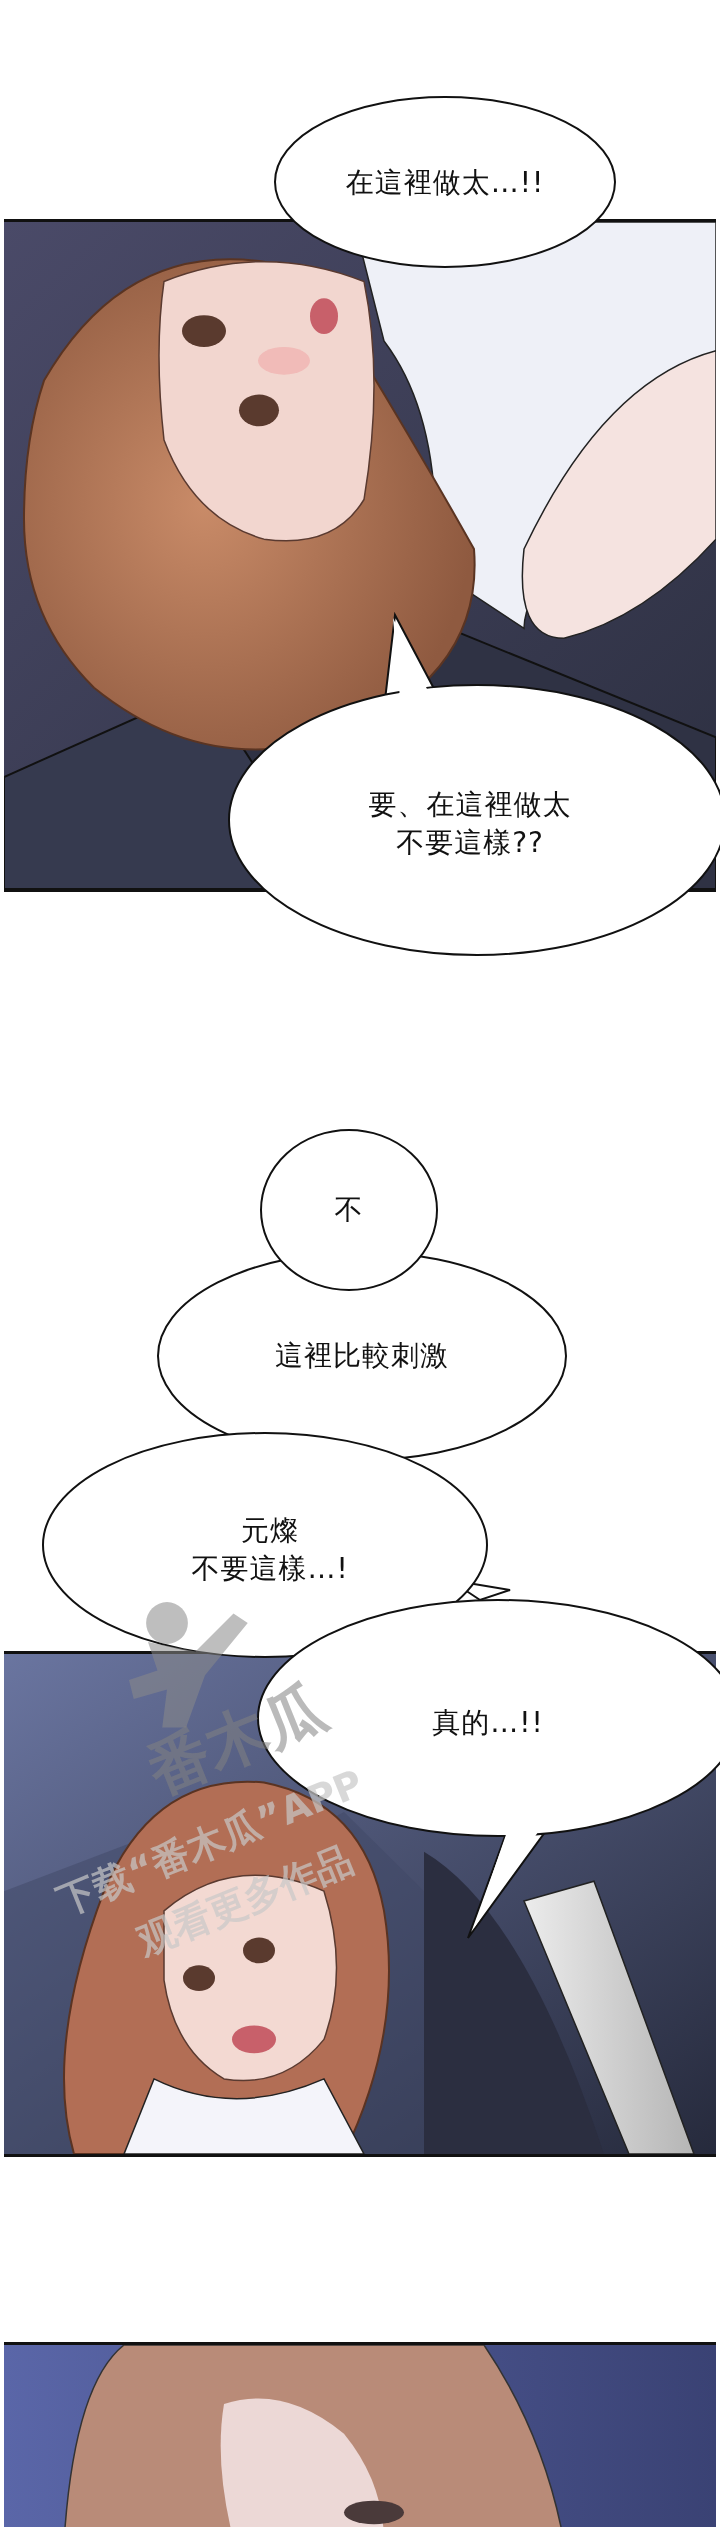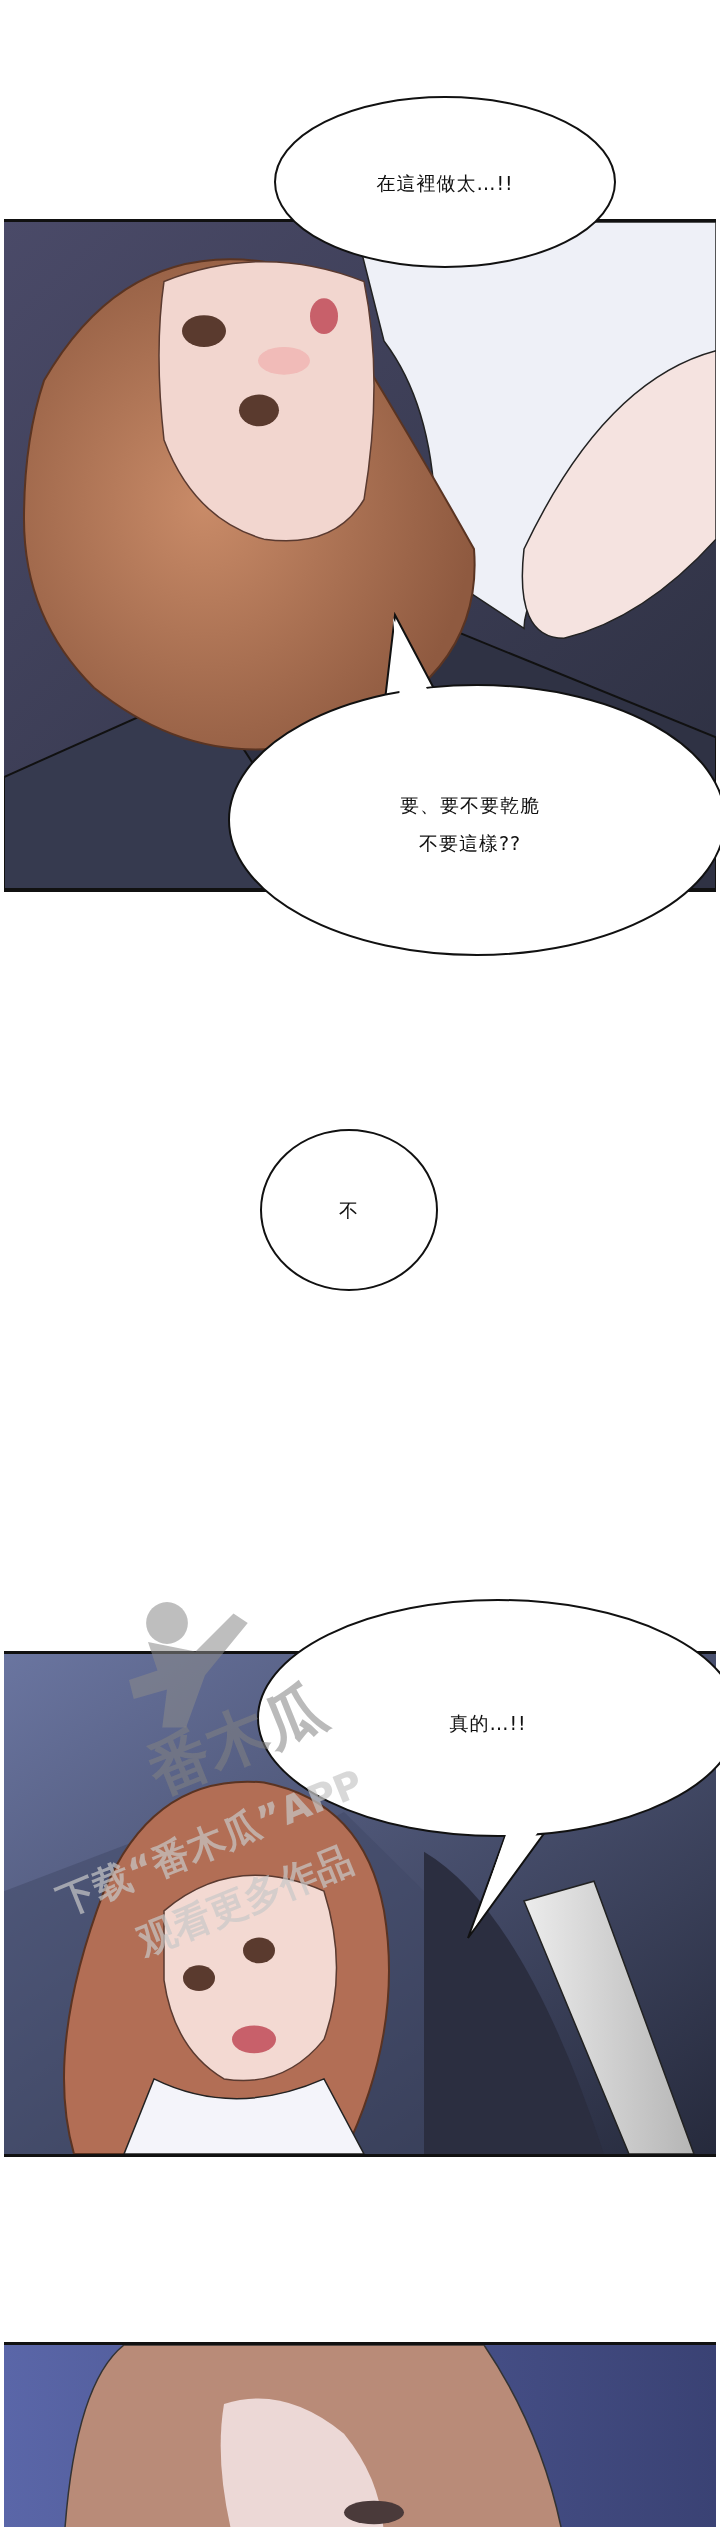--- a/index.html
+++ b/index.html
@@ -6,21 +6,21 @@
   body { width:720px; height:2527px; position:relative; overflow:hidden;
          font-family:"DejaVu Sans", "Liberation Sans", sans-serif; }
   .page { position:absolute; left:0; top:0; width:720px; height:2527px; background:#fff; }
   .panel { position:absolute; left:4px; width:712px; overflow:hidden;
            border-top:3px solid #111; border-bottom:3px solid #111; box-sizing:border-box; }
   .panel svg.art { position:absolute; left:0; top:0; width:100%; height:100%; }
   .bubble { position:absolute; }
   .bubble svg { position:absolute; left:0; top:0; width:100%; height:100%; overflow:visible; }
   .bubble .txt { position:absolute; left:0; top:0; width:100%; height:100%;
                  display:flex; flex-direction:column; align-items:center; justify-content:center;
-                 color:#111; font-size:19px; line-height:38px; text-align:center; letter-spacing:1px; }
+                 color:#111; font-size:28px; line-height:38px; text-align:center; letter-spacing:1px; }
   .bubble .txt span { display:block; white-space:nowrap; }
   .watermark { position:absolute; pointer-events:none; }
   .wm-text { position:absolute; color:rgba(150,150,150,0.75); font-size:40px; font-weight:bold;
              white-space:nowrap; transform-origin:left top; }
 </style>
 </head>
 <body>
 
 <div class="page">
 
@@ -105,35 +105,53 @@
     </div>
   </div>
 
   <div class="bubble" style="left:215px;top:670px;width:510px;height:288px;">
     <svg viewBox="0 0 510 288" preserveAspectRatio="none">
       <path d="M180 -55 L225 30 L170 30 Z" fill="#fff" stroke="#111" stroke-width="2"></path>
       <ellipse cx="262" cy="150" rx="248" ry="135" fill="#fff" stroke="#111" stroke-width="2"></ellipse>
       <path d="M178 -52 L222 40 L186 40 Z" fill="#fff"></path>
     </svg>
     <div class="txt" style="padding-top:10px;">
-      <span>要、要不要乾脆</span>
+      <span>要、在這裡做太</span>
       <span>不要這樣??</span>
     </div>
   </div>
 
+  <div class="bubble" style="left:156px;top:1250px;width:412px;height:212px;">
+    <svg viewBox="0 0 412 212" preserveAspectRatio="none">
+      <ellipse cx="206" cy="106" rx="204" ry="104" fill="#fff" stroke="#111" stroke-width="2"></ellipse>
+    </svg>
+    <div class="txt" style="padding-bottom:40px;">
+      <span>這裡比較刺激</span>
+    </div>
+  </div>
 
   <div class="bubble" style="left:259px;top:1128px;width:180px;height:164px;">
     <svg viewBox="0 0 180 164" preserveAspectRatio="none">
       <ellipse cx="90" cy="82" rx="88" ry="80" fill="#fff" stroke="#111" stroke-width="2"></ellipse>
     </svg>
     <div class="txt">
       <span>不</span>
     </div>
   </div>
 
+  <div class="bubble" style="left:40px;top:1430px;width:460px;height:240px;">
+    <svg viewBox="0 0 460 240" preserveAspectRatio="none">
+      <path d="M410 150 L470 160 L440 170 Z" fill="#fff" stroke="#111" stroke-width="2"></path>
+      <ellipse cx="225" cy="115" rx="222" ry="112" fill="#fff" stroke="#111" stroke-width="2"></ellipse>
+    </svg>
+    <div class="txt" style="padding-top:0px;padding-right:30px;">
+      <span>元燦</span>
+      <span>不要這樣…!</span>
+    </div>
+  </div>
 
   <div class="bubble" style="left:248px;top:1598px;width:480px;height:250px;">
     <svg viewBox="0 0 480 250" preserveAspectRatio="none">
       <path d="M260 230 L220 340 L300 230 Z" fill="#fff" stroke="#111" stroke-width="2"></path>
       <ellipse cx="250" cy="120" rx="240" ry="118" fill="#fff" stroke="#111" stroke-width="2"></ellipse>
       <path d="M262 225 L226 330 L296 225 Z" fill="#fff"></path>
     </svg>
     <div class="txt" style="padding-top:0px;">
       <span>真的…!!</span>
     </div>

